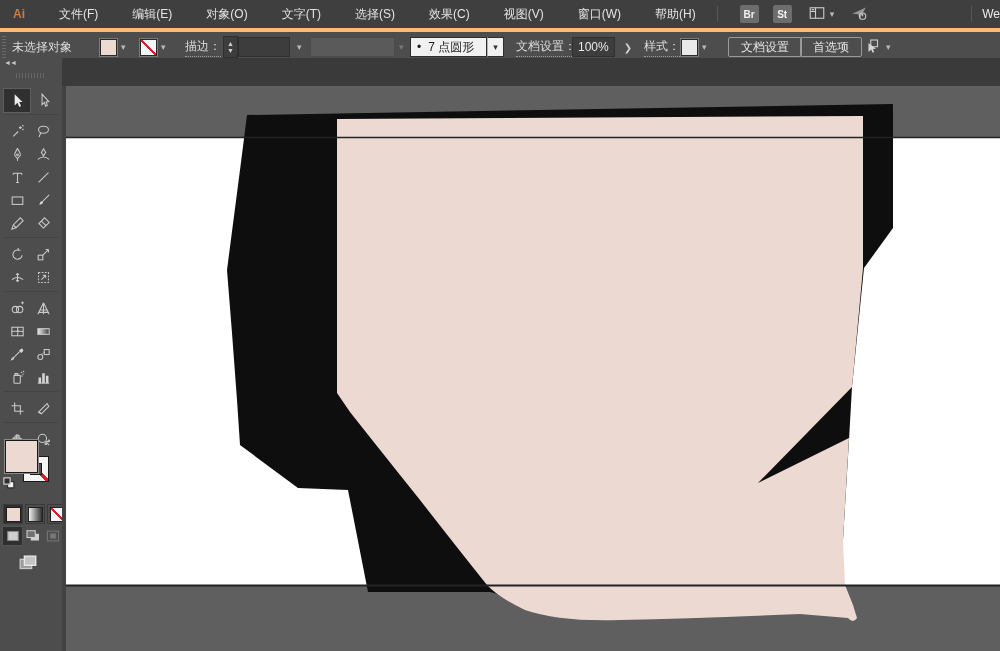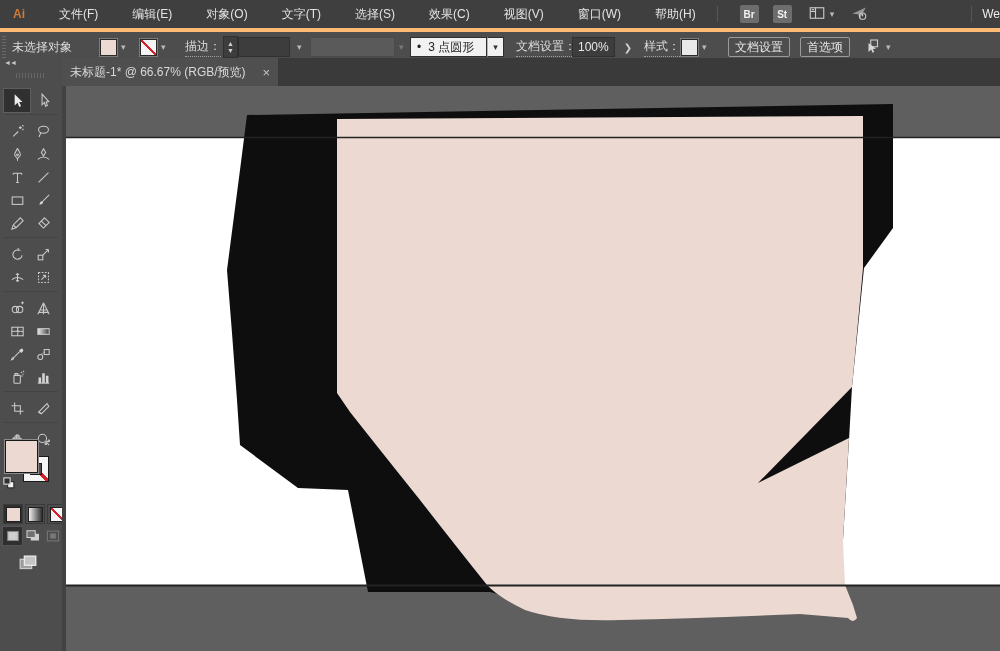--- a/index.html
+++ b/index.html
@@ -33,21 +33,21 @@
   .stepper{width:13px;height:20px;background:#3d3d3d;border:1px solid #303030;display:flex;flex-direction:column;
            align-items:center;justify-content:center;color:#cfcfcf;font-size:7px;line-height:7px;}
   .field{height:20px;background:#3d3d3d;border:1px solid #303030;box-sizing:border-box;color:#e8e8e8;
          display:flex;align-items:center;padding:0 5px;}
   .field.disabled{background:#5a5a5a;border-color:#4a4a4a;}
   .dd-white{height:20px;background:#f1f1f1;color:#1d1d1d;display:flex;align-items:center;
             padding:0 6px;border:1px solid #2e2e2e;box-sizing:border-box;}
   .dd-white-chev{width:17px;height:20px;background:#f1f1f1;border:1px solid #2e2e2e;border-left:1px solid #b5b5b5;
             box-sizing:border-box;color:#333;display:flex;align-items:center;justify-content:center;font-size:9px;}
   .cb-btn{height:20px;border:1px solid #9a9a9a;border-radius:2px;background:transparent;color:#e6e6e6;
-          font-size:12px;display:flex;align-items:center;padding:0 6px;box-sizing:border-box;}
+          font-size:12px;display:flex;align-items:center;padding:0 12px;box-sizing:border-box;}
   .arrow-btn{width:14px;height:20px;display:flex;align-items:center;justify-content:center;color:#cfcfcf;font-size:10px;}
 
   
   .tabrow{position:absolute;left:0;top:58px;width:1000px;height:28px;background:#3a3a3a;}
   .panel-head{position:absolute;left:0;top:0;width:62px;height:28px;background:#4d4d4d;}
   .collapse{position:absolute;left:4px;top:1px;color:#c9c9c9;font-size:11px;letter-spacing:-1px;}
   .grip-h{position:absolute;left:16px;top:15px;width:30px;height:5px;
           background:repeating-linear-gradient(to right,#666 0 1px,transparent 1px 3px);}
   .doc-tab{position:absolute;left:62px;top:0;width:216px;height:28px;background:#4f4f4f;
            display:flex;align-items:center;color:#d8d8d8;font-size:12px;padding:0 8px;box-sizing:border-box;}
@@ -165,21 +165,21 @@
     <div class="cb" style="left:293px">
       <span class="chev">▾</span>
     </div>
     <div class="cb" style="left:310px">
       <div class="field disabled" style="width:85px"></div>
       <span class="chev" style="opacity:.4">▾</span>
     </div>
     <div class="cb" style="left:410px">
       <div class="dd-white" style="width:77px">
         <span style="margin-right:7px">•</span>
-        <span>3 点圆形</span>
+        <span>7 点圆形</span>
       </div>
       <div class="dd-white-chev">▾</div>
     </div>
     <div class="cb" style="left:516px">
       <span class="dotted-label">文档设置：</span>
     </div>
     <div class="cb" style="left:572px">
       <div class="field" style="width:43px">
           <span>100%</span>
         </div>
@@ -206,24 +206,20 @@
             <path d="M6 8 L6 20 L9.6 16.8 L11.4 21 L13.6 20 L11.9 15.9 L16 15.6 Z" fill="#d5d5d5" stroke="none"></path>
           </svg></span>
       <span class="chev">▾</span>
     </div>
   </div>
 
   <div class="tabrow">
     <div class="panel-head">
       <div class="collapse" style="font-size:7px;">◄◄</div>
       <div class="grip-h"></div>
-    </div>
-    <div class="doc-tab">
-      <span class="title">未标题-1* @ 66.67% (RGB/预览)</span>
-      <span class="tab-close">×</span>
     </div>
   </div>
 
   <div class="main">
 
     <div class="toolspanel">
       <div class="tools" id="tools">
           <div class="tool active">
             <svg viewBox="0 0 24 24" width="17" height="17" fill="none" stroke="#c9c9c9" stroke-width="1.5">
               <path d="M8 3 L8 19 L12 15 L14.5 21 L17 19.8 L14.4 14 L19 14 Z" fill="#ededed" stroke="none"></path>

